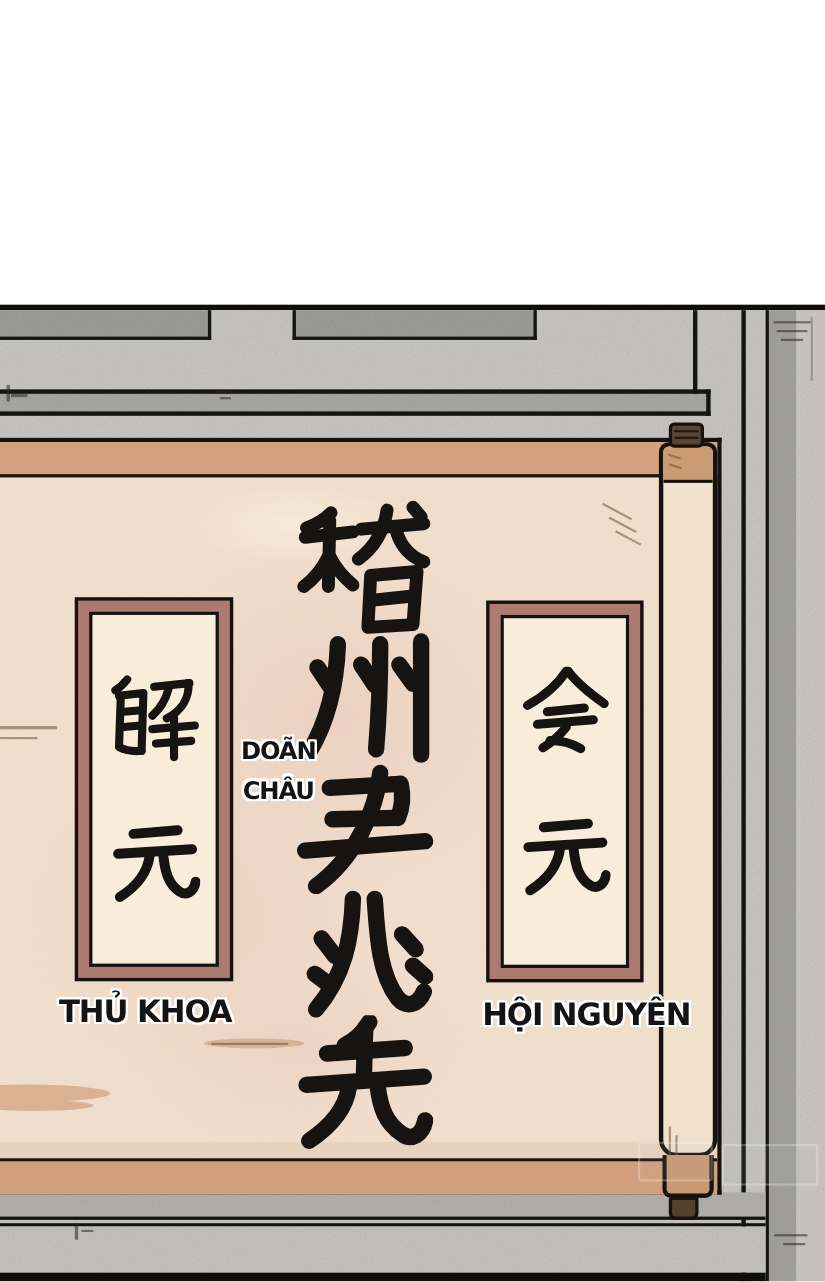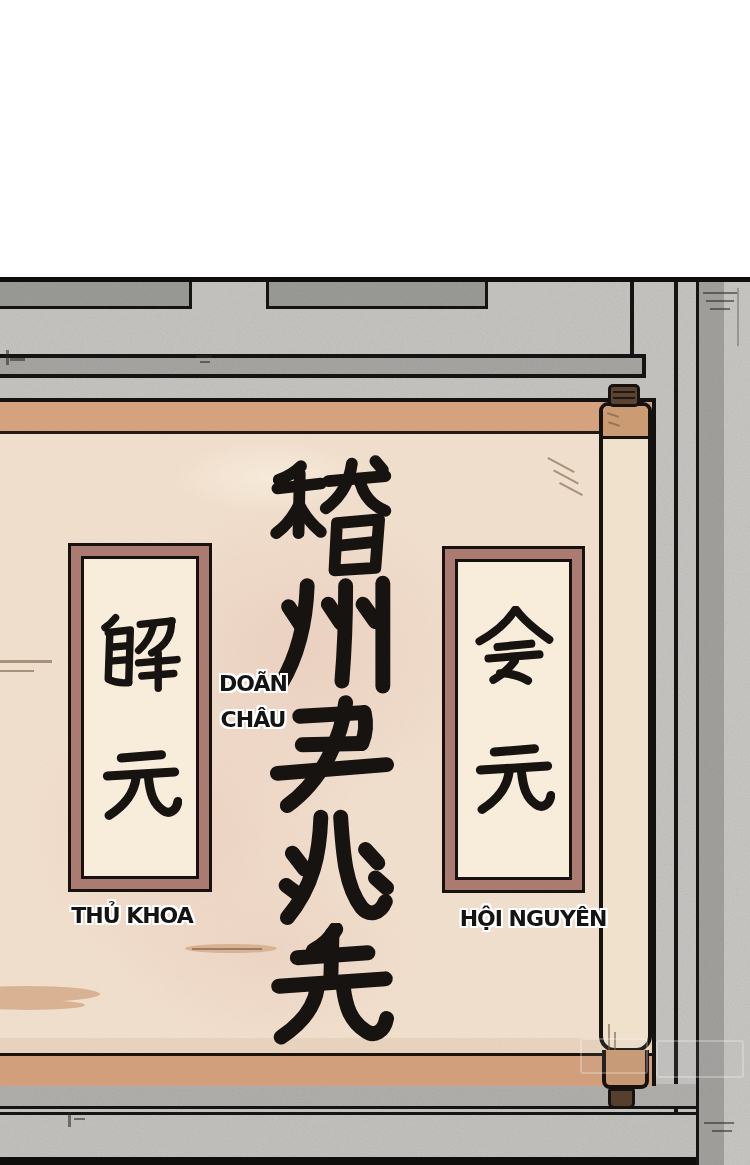--- a/index.html
+++ b/index.html
@@ -67,21 +67,21 @@
 
   
   .hanzi{z-index:8;}
   .hanzi svg{display:block;}
   .ink{stroke:#171310;fill:none;stroke-linecap:round;stroke-linejoin:round;}
 
   
   .comic-text{z-index:9;color:#141414;font-weight:800;text-align:center;
       text-shadow:-2px 0 #fff,2px 0 #fff,0 -2px #fff,0 2px #fff,
                   -2px -2px #fff,2px -2px #fff,-2px 2px #fff,2px 2px #fff;}
-  .caption{font-size:22px;letter-spacing:-1px;}
+  .caption{font-size:28px;letter-spacing:-1px;}
   .cap-left{left:42px;top:903px;width:180px;}
   .cap-right{left:438px;top:906px;width:190px;}
   .note{left:181px;top:666px;width:144px;font-size:22px;line-height:36px;letter-spacing:-1px;}
 
   
   .mark{background:rgba(40,38,35,.55);z-index:3;}
   .smudge{background:#d8b292;border-radius:50%;z-index:3;}
   .paper-tick{background:rgba(110,82,58,.55);z-index:3;}
   .watermark{z-index:10;opacity:.5;}
   .wm-block{position:absolute;border:2px solid rgba(255,255,255,.5);

